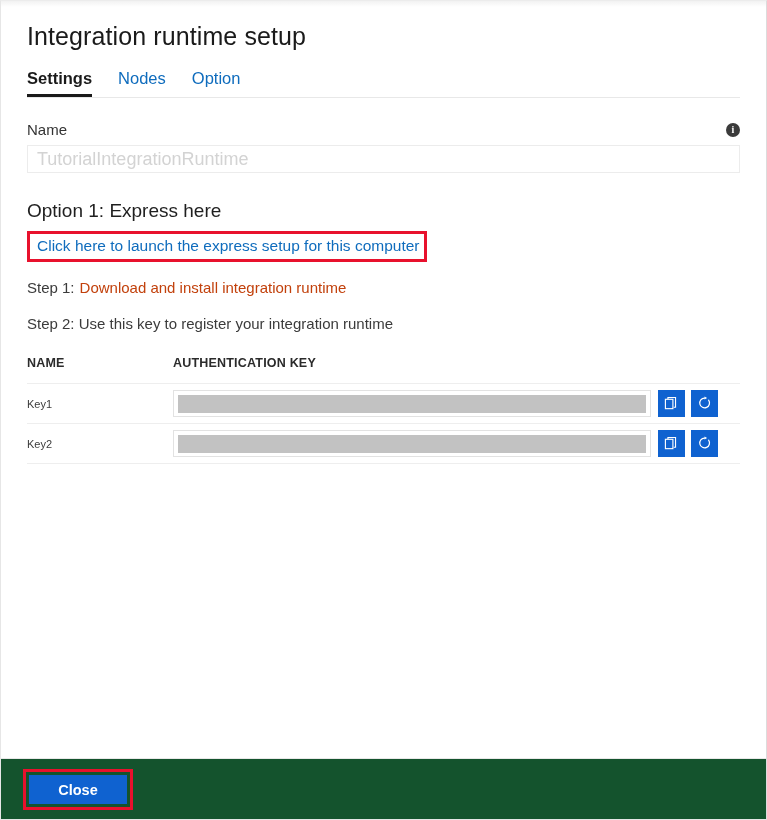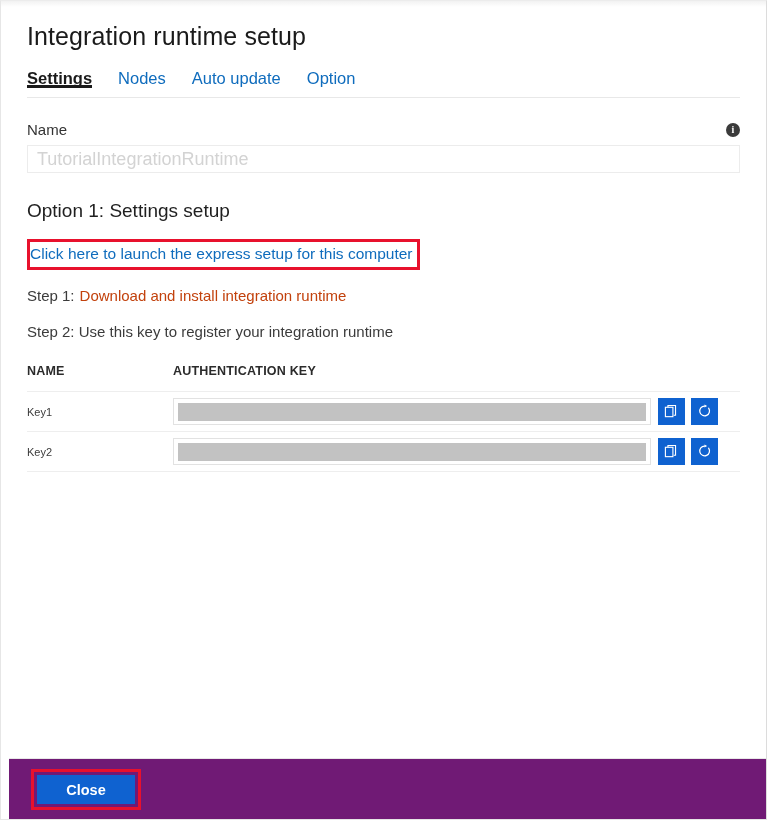--- a/index.html
+++ b/index.html
@@ -60,20 +60,21 @@
     height: 31px;
     display: flex;
     align-items: flex-start;
   }
   .tab {
     font-size: 16.5px;
     color: #0f6cbd;
     margin-right: 26px;
     cursor: pointer;
     position: relative;
+    padding-bottom: 9px;
     line-height: 20px;
     white-space: nowrap;
   }
   .tab.active {
     color: #1a1a1a;
     font-weight: bold;
   }
   .tab.active::after {
     content: "";
     position: absolute;
@@ -141,23 +142,23 @@
   .section-heading {
     font-size: 19px;
     color: #1f1f1f;
     font-weight: 400;
     margin-top: 27px;
   }
   .section-heading.opt2 { margin-top: 27px; }
 
   .express-link-wrap {
     display: inline-block;
-    margin-top: 17px;
+    margin-top: 9px;
     border: 3px solid #e8112d;
-    padding: 2px 4px 3px 0;
+    padding: 2px 4px 3px 7px;
   }
   .express-link {
     font-size: 15.5px;
     color: #0f6cbd;
     cursor: pointer;
     line-height: 20px;
     white-space: nowrap;
   }
 
   .step {
@@ -229,25 +230,25 @@
     background: #0f62d0;
     display: inline-flex;
     align-items: center;
     justify-content: center;
     cursor: pointer;
     flex: 0 0 auto;
   }
 
   .footer {
     position: absolute;
-    left: 8px; right: 0;
+    left: 0; right: 0;
     bottom: 0;
     height: 60px;
     border-top: 1px solid #e8e8e8;
-    background: #701a75;
+    background: #14532d;
   }
   .close-wrap {
     position: absolute;
     left: 22px;
     top: 10px;
     border: 3px solid #e8112d;
     padding: 3px;
     display: inline-block;
   }
   .close-btn {
@@ -271,33 +272,32 @@
 <div class="dialog">
   <div class="top-shade"></div>
 
   <div class="content">
 
     <h1 class="title">Integration runtime setup</h1>
 
     <div class="tabs">
       <div class="tab active">Settings</div>
       <div class="tab">Nodes</div>
-      <div class="tab">Auto update</div>
       <div class="tab">Option</div>
       <div class="tabs-rule"></div>
     </div>
 
 
     <div class="field-label-row">
       <span class="field-label">Name</span>
       <span class="info-icon">i</span>
     </div>
     <div class="name-input">TutorialIntegrationRuntime</div>
 
-    <div class="section-heading">Option 1: Settings setup</div>
+    <div class="section-heading">Option 1: Express here</div>
 
     <div class="express-link-wrap">
       <span class="express-link">Click here to launch the express setup for this computer</span>
     </div>
 
 
     <div class="step">
       <span class="step-label">Step 1:</span><span class="step-link">Download and install integration runtime</span>
     </div>
 

